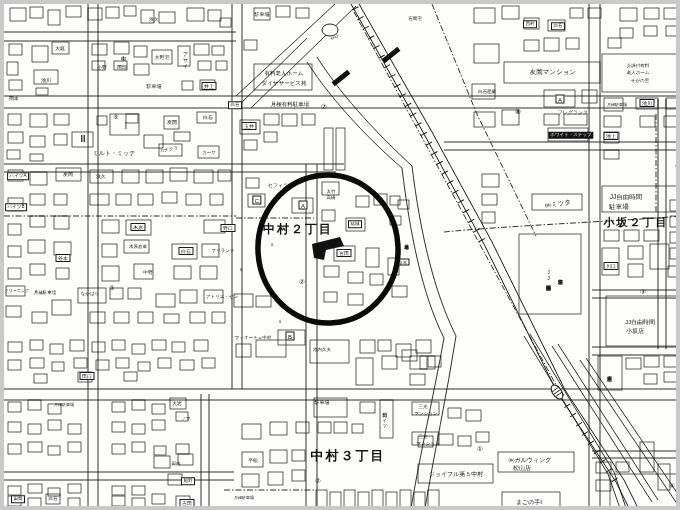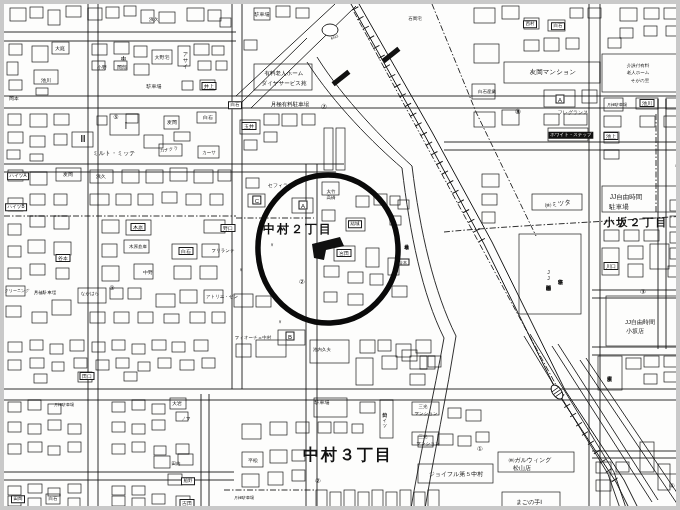--- a/index.html
+++ b/index.html
@@ -392,21 +392,21 @@
         <rect x="498" y="488" width="58" height="19"></rect>
         <rect x="462" y="406" width="15" height="11"></rect>
         <rect x="444" y="404" width="13" height="10"></rect>
       </g>
 
     <polygon points="308,240 336,233 340,242 322,246 320,256 310,254" fill="#111"></polygon>
   </svg>
 
   <div id="labels">
       <div class="lbl b" style="left: 294px; top: 225px; font-size: 12px;">中村２丁目</div>
-      <div class="lbl b" style="left: 344px; top: 451px; font-size: 16px;">中村３丁目</div>
+      <div class="lbl b" style="left: 344px; top: 451px; font-size: 13px;">中村３丁目</div>
       <div class="lbl b" style="left: 632px; top: 218px; font-size: 11px;">小坂２丁目</div>
       <div class="lbl" style="left: 150px; top: 15px; font-size: 5px;">浅久</div>
       <div class="lbl" style="left: 56px; top: 44px; font-size: 5px;">大庭</div>
       <div class="lbl v" style="left: 119px; top: 47px; font-size: 5px;">山本</div>
       <div class="lbl" style="left: 98px; top: 63px; font-size: 5px;">小野</div>
       <div class="lbl" style="left: 118px; top: 63px; font-size: 5px;">岡部</div>
       <div class="lbl" style="left: 42px; top: 76px; font-size: 5px;">池川</div>
       <div class="lbl" style="left: 10px; top: 94px; font-size: 5px;">岡本</div>
       <div class="lbl" style="left: 158px; top: 53px; font-size: 5px;">大野宅</div>
       <div class="lbl v" style="left: 181px; top: 53px; font-size: 5px;">アサイ</div>

